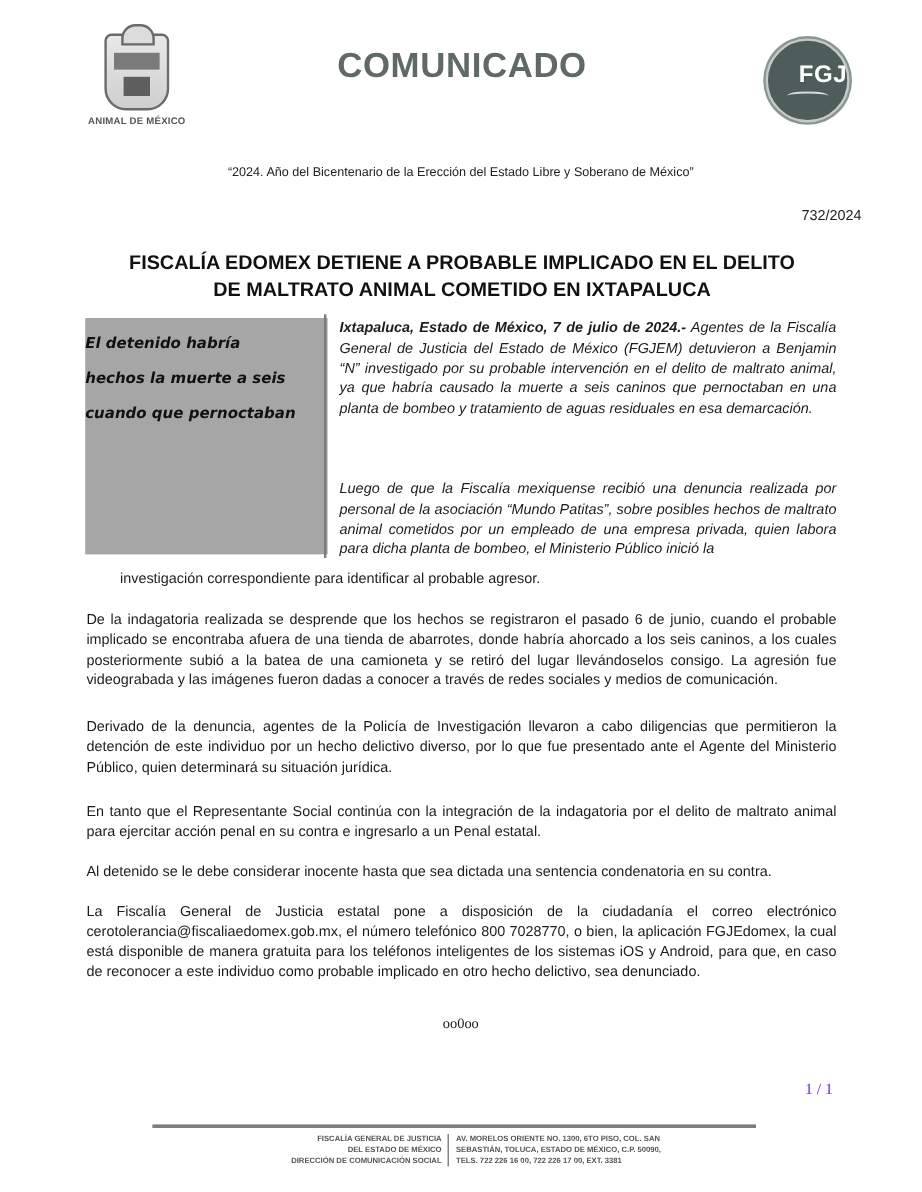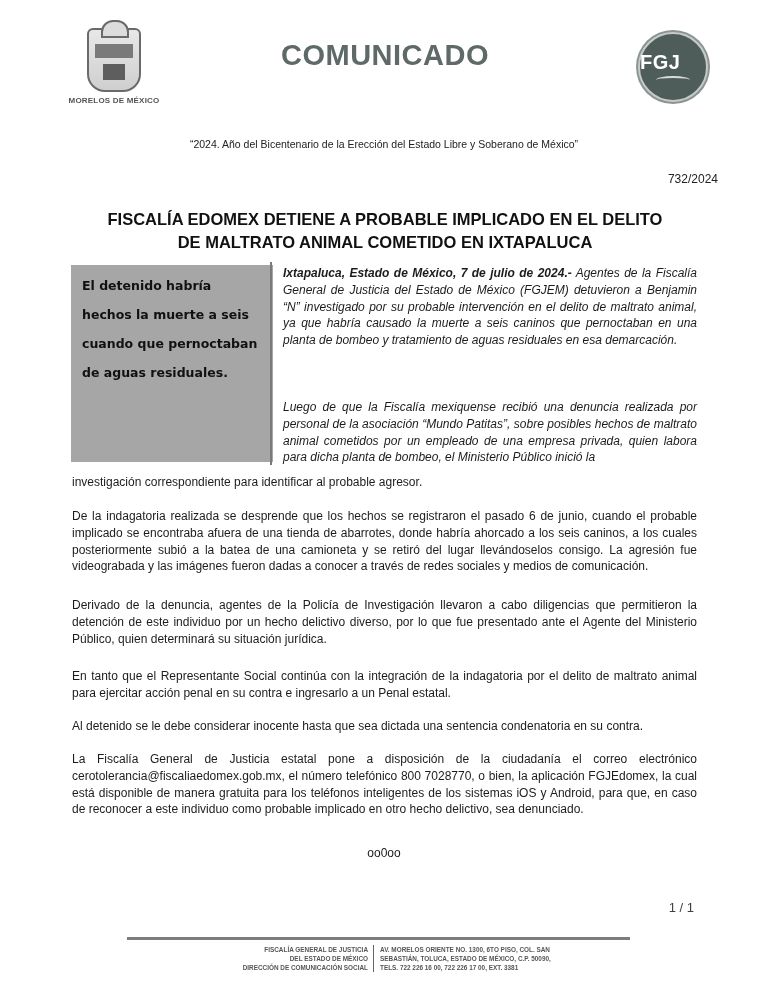--- a/index.html
+++ b/index.html
@@ -17,67 +17,67 @@
   .shield .band2 { position: absolute; left: 14px; right: 14px; top: 34px; height: 16px; background: #5e5e5e; }
   .edomex-label { font-family: "Liberation Sans", sans-serif; font-weight: bold; font-size: 8px; color: #555;
                   margin-top: 4px; letter-spacing: 0.2px; }
 
   .title-block { left: 270px; top: 40px; width: 230px; text-align: center;
                  font-family: "Liberation Sans", sans-serif; font-weight: bold; font-size: 29px;
                  line-height: 30px; color: #5f6a68; letter-spacing: 0.5px; }
 
   .logo-fgj { left: 638px; top: 32px; width: 66px; height: 66px; border-radius: 50%;
               background: #4f5d5a; border: 2px solid #c6cbca; box-shadow: 0 0 0 2px #8a9593;
-              color: #fff; text-align: left; }
+              color: #fff; text-align: right; }
   .fgj-text { font-family: "Liberation Sans", sans-serif; font-weight: bold; font-size: 20px;
               line-height: 20px; margin-top: 18px; letter-spacing: 0.5px; }
   .fgj-wings { width: 34px; height: 6px; margin: 4px auto 0; border-top: 2px solid #d8dcdb;
                border-radius: 50% 50% 0 0; }
 
   .year-motto { left: 0; width: 768px; top: 138px; text-align: center;
                 font-family: "Liberation Sans", sans-serif; font-size: 10.5px; color: #222; }
   .doc-number { right: 50px; top: 172px; font-family: "Liberation Sans", sans-serif; font-size: 12px; color: #222; }
 
   .headline { left: 60px; width: 650px; top: 208px; text-align: center;
               font-family: "Liberation Sans", sans-serif; font-weight: bold; font-size: 16.5px;
               line-height: 23px; color: #111; }
 
   
   .pullquote { left: 71px; top: 265px; width: 202px; height: 197px; background: #a6a6a6; }
-  .pq-line { font-family: "DejaVu Sans", sans-serif; font-weight: bold;
-             font-size: 12.5px; color: #111; padding-left: 11px; height: 29px; line-height: 29px; white-space: nowrap; }
+  .pq-line { font-family: "DejaVu Sans", sans-serif; font-style: italic; font-weight: bold;
+             font-size: 12.5px; color: #111; height: 29px; line-height: 29px; white-space: nowrap; }
   .pq-line:first-child { margin-top: 6px; }
   .pq-divider { left: 270px; top: 262px; width: 2px; height: 203px; background: #7a7a7a; }
 
   
   .para { font-family: "Liberation Sans", sans-serif; font-size: 12px; line-height: 16.8px; color: #1c1c1c;
           text-align: justify; }
   .p-right { left: 283px; width: 414px; font-style: italic; }
   .p-full { left: 72px; width: 625px; }
   .lead { font-weight: bold; }
-  .sep { left: 0; width: 768px; top: 846px; text-align: center; font-family: Liberation Sans, sans-serif; font-size: 12px; }
-  .page-num { right: 74px; top: 900px; font-family: Liberation Sans, sans-serif; font-size: 13px; color: #404040; margin-left: 12px; }
+  .sep { left: 0; width: 768px; top: 846px; text-align: center; font-family: Liberation Serif, serif; font-size: 12px; }
+  .page-num { right: 74px; top: 900px; font-family: Liberation Serif, serif; font-size: 13px; color: #6d28d9; margin-left: 12px; }
 
   
   .footer-line { left: 127px; top: 937px; width: 503px; height: 3px; background: #7d7d7d; }
   .footer-left { left: 150px; width: 218px; top: 945px; text-align: right;
                  font-family: "Liberation Sans", sans-serif; font-weight: bold; font-size: 6.4px; line-height: 9px; color: #555; }
   .footer-vbar { left: 373px; top: 945px; width: 1px; height: 27px; background: #666; }
   .footer-right { left: 380px; width: 280px; top: 945px;
                   font-family: "Liberation Sans", sans-serif; font-weight: bold; font-size: 6.4px; line-height: 9px; color: #555; }
 </style>
 </head>
 <body>
 
 <div class="abs logo-edomex">
   <div class="shield">
     <div class="band"></div>
       <div class="band2"></div>
   </div>
-  <div class="edomex-label">MORELOS DE MÉXICO</div>
+  <div class="edomex-label">ANIMAL DE MÉXICO</div>
 </div>
 
 <div class="abs title-block">
   <div>COMUNICADO</div>
 </div>
 
 <div class="abs logo-fgj">
   <div class="fgj-text">FGJ</div>
   <div class="fgj-wings"></div>
 </div>
@@ -87,30 +87,29 @@
 
 <div class="abs headline">
   <div>FISCALÍA EDOMEX DETIENE A PROBABLE IMPLICADO EN EL DELITO</div>
   <div>DE MALTRATO ANIMAL COMETIDO EN IXTAPALUCA</div>
 </div>
 
 <div class="abs pullquote">
   <div class="pq-line">El detenido habría</div>
   <div class="pq-line">hechos la muerte a seis</div>
   <div class="pq-line">cuando que pernoctaban</div>
-  <div class="pq-line">de aguas residuales.</div>
 </div>
 <div class="abs pq-divider"></div>
 
 <div class="abs para p-right" style="top:265px;">
   <span class="lead">Ixtapaluca, Estado de México, 7 de julio de 2024.-</span><span> Agentes de la Fiscalía General de Justicia del Estado de México (FGJEM) detuvieron a Benjamin “N” investigado por su probable intervención en el delito de maltrato animal, ya que habría causado la muerte a seis caninos que pernoctaban en una planta de bombeo y tratamiento de aguas residuales en esa demarcación.</span>
 </div>
 
 <div class="abs para p-right" style="top:399px;">Luego de que la Fiscalía mexiquense recibió una denuncia realizada por personal de la asociación “Mundo Patitas”, sobre posibles hechos de maltrato animal cometidos por un empleado de una empresa privada, quien labora para dicha planta de bombeo, el Ministerio Público inició la</div>
-<div class="abs para p-full" style="top:474px;">investigación correspondiente para identificar al probable agresor.</div>
+<div class="abs para p-full" style="top:474px;margin-left:28px;">investigación correspondiente para identificar al probable agresor.</div>
 
 <div class="abs para p-full" style="top:508px;">De la indagatoria realizada se desprende que los hechos se registraron el pasado 6 de junio, cuando el probable implicado se encontraba afuera de una tienda de abarrotes, donde habría ahorcado a los seis caninos, a los cuales posteriormente subió a la batea de una camioneta y se retiró del lugar llevándoselos consigo. La agresión fue videograbada y las imágenes fueron dadas a conocer a través de redes sociales y medios de comunicación.</div>
 <div class="abs para p-full" style="top:597px;">Derivado de la denuncia, agentes de la Policía de Investigación llevaron a cabo diligencias que permitieron la detención de este individuo por un hecho delictivo diverso, por lo que fue presentado ante el Agente del Ministerio Público, quien determinará su situación jurídica.</div>
 <div class="abs para p-full" style="top:668px;">En tanto que el Representante Social continúa con la integración de la indagatoria por el delito de maltrato animal para ejercitar acción penal en su contra e ingresarlo a un Penal estatal.</div>
 <div class="abs para p-full" style="top:718px;">Al detenido se le debe considerar inocente hasta que sea dictada una sentencia condenatoria en su contra.</div>
 <div class="abs para p-full" style="top:751px;">La Fiscalía General de Justicia estatal pone a disposición de la ciudadanía el correo electrónico cerotolerancia@fiscaliaedomex.gob.mx, el número telefónico 800 7028770, o bien, la aplicación FGJEdomex, la cual está disponible de manera gratuita para los teléfonos inteligentes de los sistemas iOS y Android, para que, en caso de reconocer a este individuo como probable implicado en otro hecho delictivo, sea denunciado.</div>
 
 <div class="abs sep">oo0oo</div>
 <div class="abs page-num">1 / 1</div>
 

